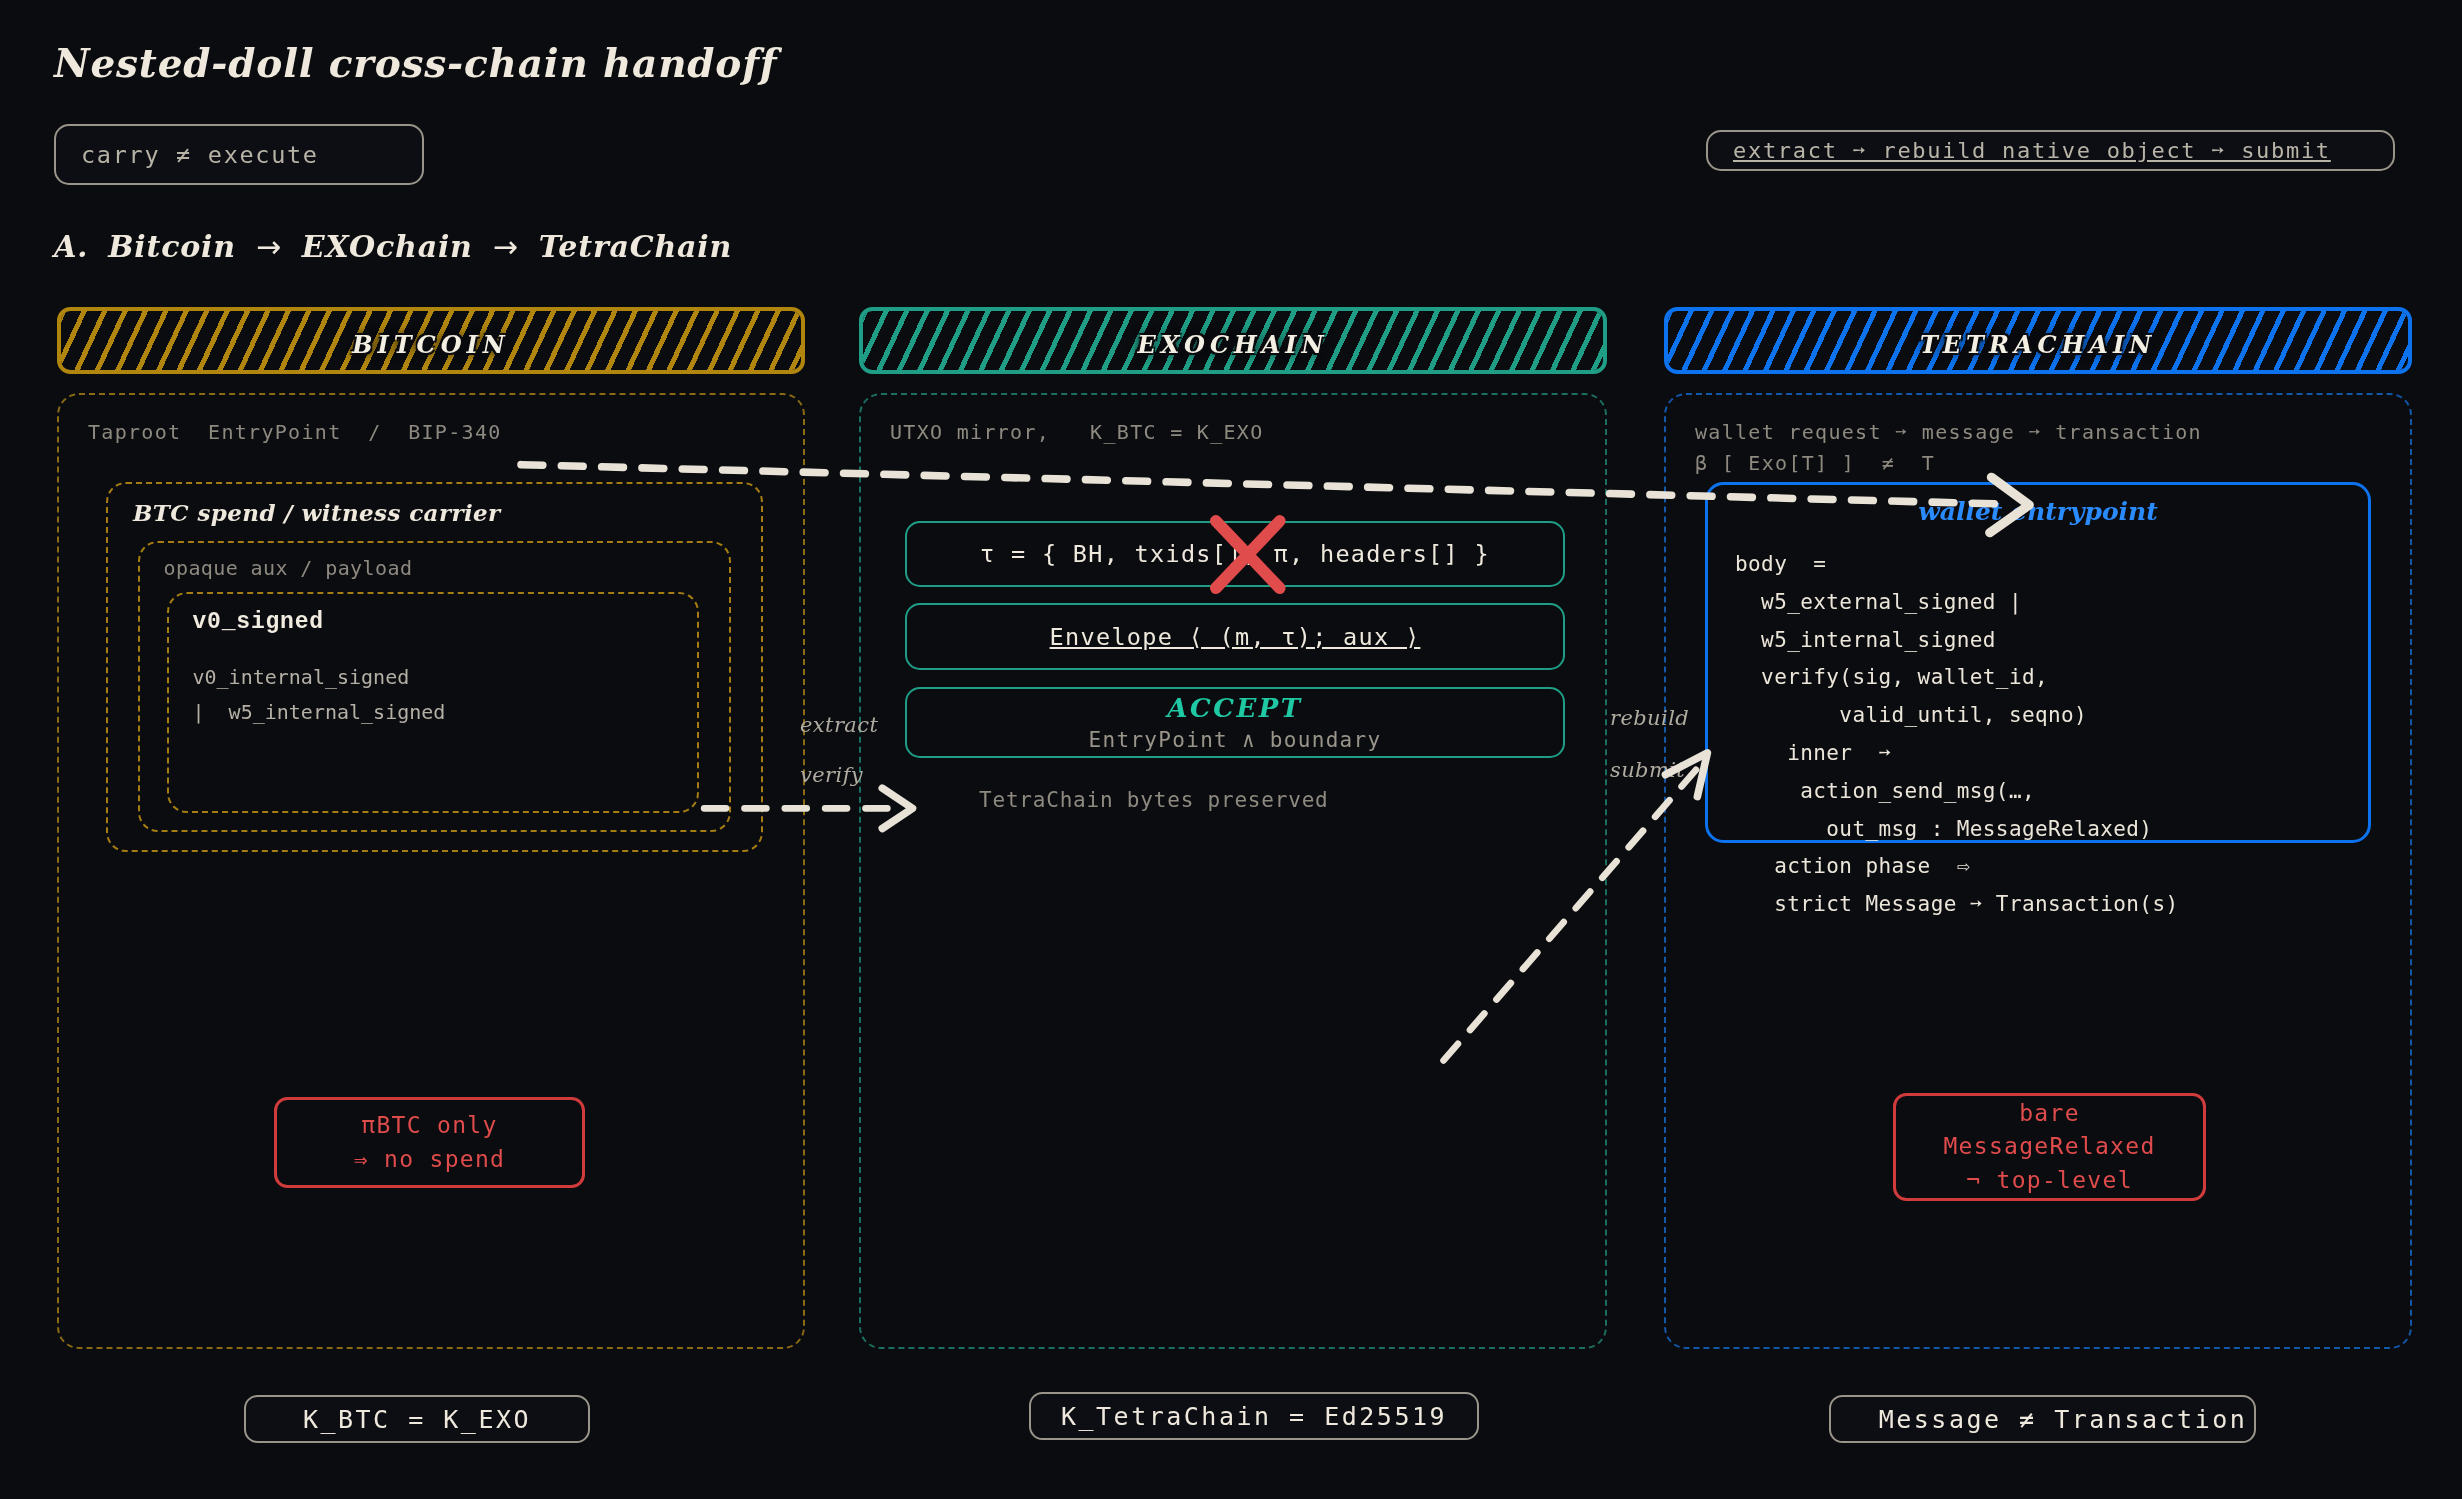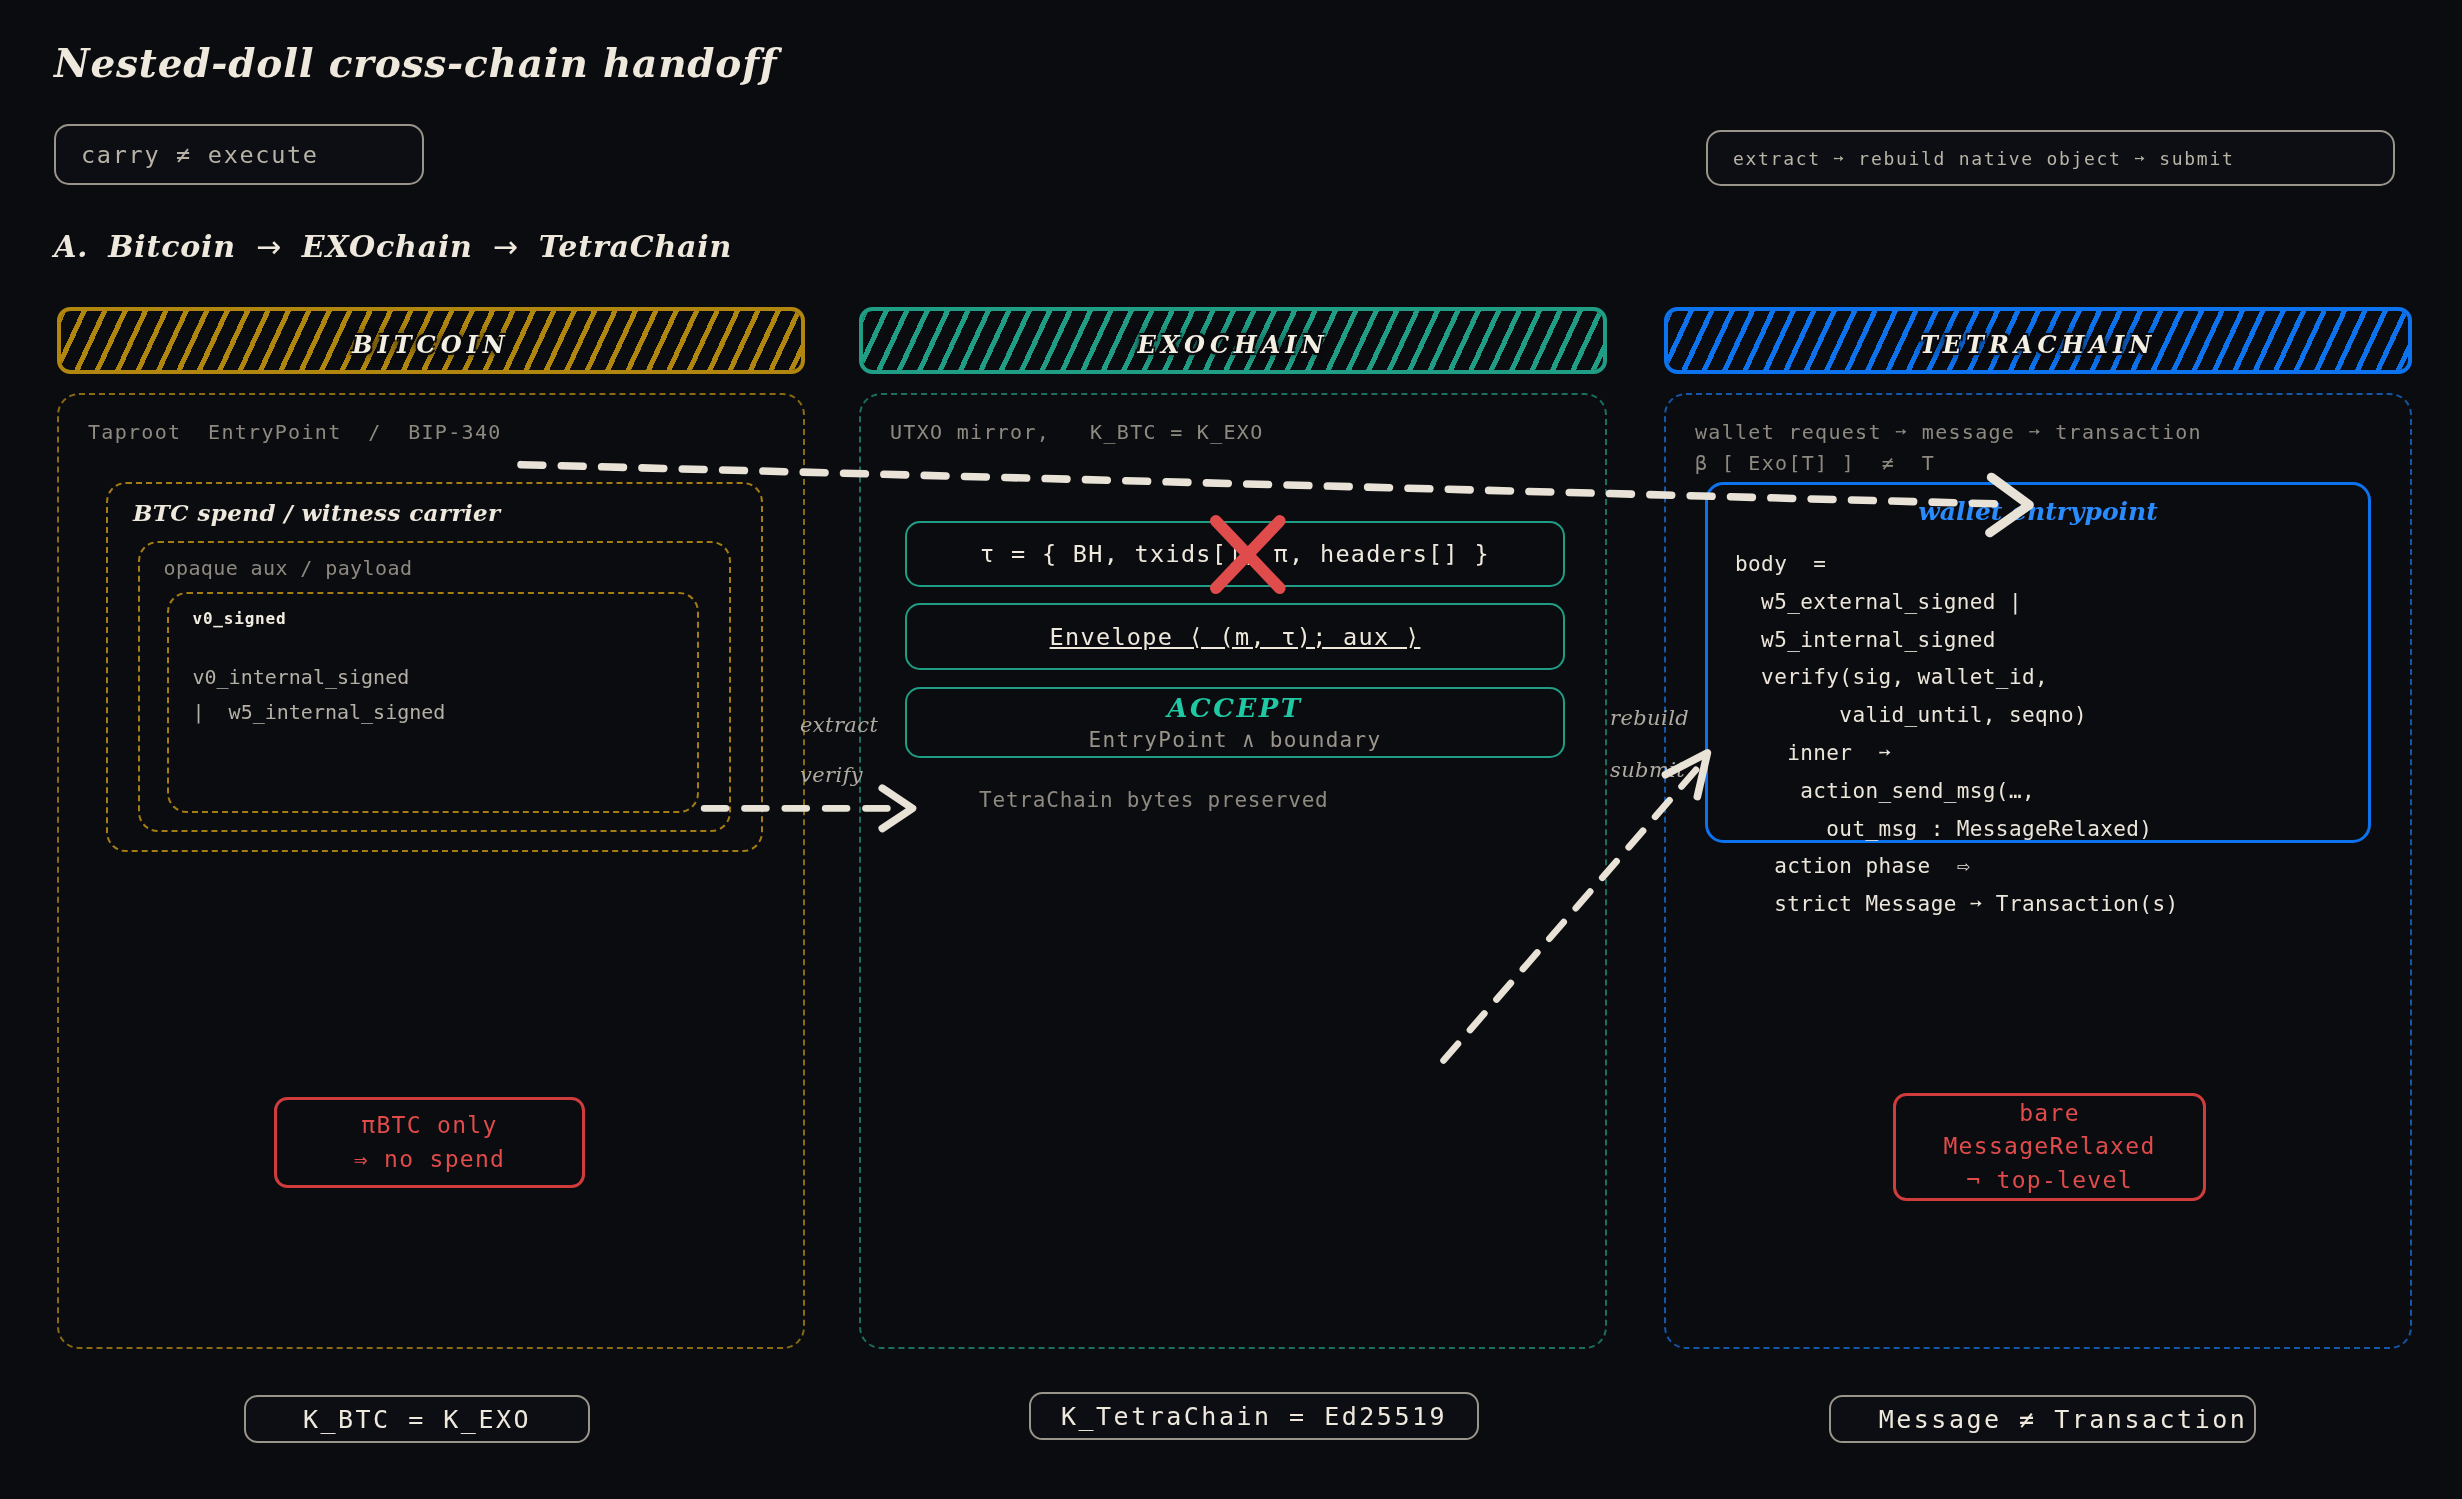--- a/index.html
+++ b/index.html
@@ -25,21 +25,21 @@
     border: 2.5px solid #9a958a;
     border-radius: 15px;
     background: #0d0e13;
     display: flex; align-items: center; justify-content: flex-start;
     color: #b7b2a6;
     font-size: 23.5px;
     letter-spacing: 1.7px;
     padding: 8px 25px;
   }
   #carry-pill { left: 54px; top: 124px; width: 370px; height: 61px; }
-  #pipeline-pill { left: 1706px; top: 130px; width: 689px; height: 56px; font-size: 18px; color: #b9b4a8; }
+  #pipeline-pill { left: 1706px; top: 130px; width: 689px; height: 41px; font-size: 22px; color: #b9b4a8; text-decoration: underline; }
 
   #section-label {
     position: absolute; left: 54px; top: 229px;
     font-size: 30px; color: #efe9dd; letter-spacing: 0.8px;
     display: flex; align-items: baseline; gap: 20px;
   }
   #section-label .idx { font-size: 29px; }
   #section-label .arrow { font-family:"DejaVu Sans", sans-serif; font-style: normal; font-weight: 400; color:#efe9dd; }
 
   
@@ -85,21 +85,21 @@
   }
 
   
   .nest { position: absolute; border: 2.5px dashed #a57d12; border-radius: 20px; }
   #nest1 { left: 47px; top: 87px; right: 40px; height: 370px; }
   .nest-label { position: absolute; font-size: 23px; color: #efe9dd; letter-spacing: 0.4px; }
   #nest1 > .nest-label { left: 25px; top: 15px; }
   #nest2 { left: 30px; top: 57px; right: 30px; bottom: 18.5px; border-color:#a57d12; }
   #nest2 > .nest-label { left: 23.5px; top: 13.4px; font-size: 20px; color: #8e8a80; }
   #nest3 { left: 27px; top: 49px; right: 30px; bottom: 17px; border-color:#a57d12; }
-  #nest3 .inner-title { position: absolute; left: 23.5px; top: 15px; font-size: 16px; color: #f2ece0; font-weight: 700; letter-spacing: 0.8px; }
+  #nest3 .inner-title { position: absolute; left: 23.5px; top: 15px; font-size: 23px; color: #f2ece0; font-weight: 700; letter-spacing: 0.8px; font-family: Liberation Mono, monospace; }
   #nest3 .inner-lines { position: absolute; left: 23.5px; top: 66px; font-size: 20px; color: #b5b0a5; line-height: 1.75; white-space: pre; }
 
   
   .exo-box {
     position: absolute; left: 44px; right: 40px;
     border: 2.5px solid #1f9e85; border-radius: 15px;
     display: flex; flex-direction: column; align-items: center; justify-content: center;
     color: #efe9dd; font-size: 23.5px; letter-spacing: 1.3px;
   }
   #exo-tau { top: 126px; height: 66px; }

